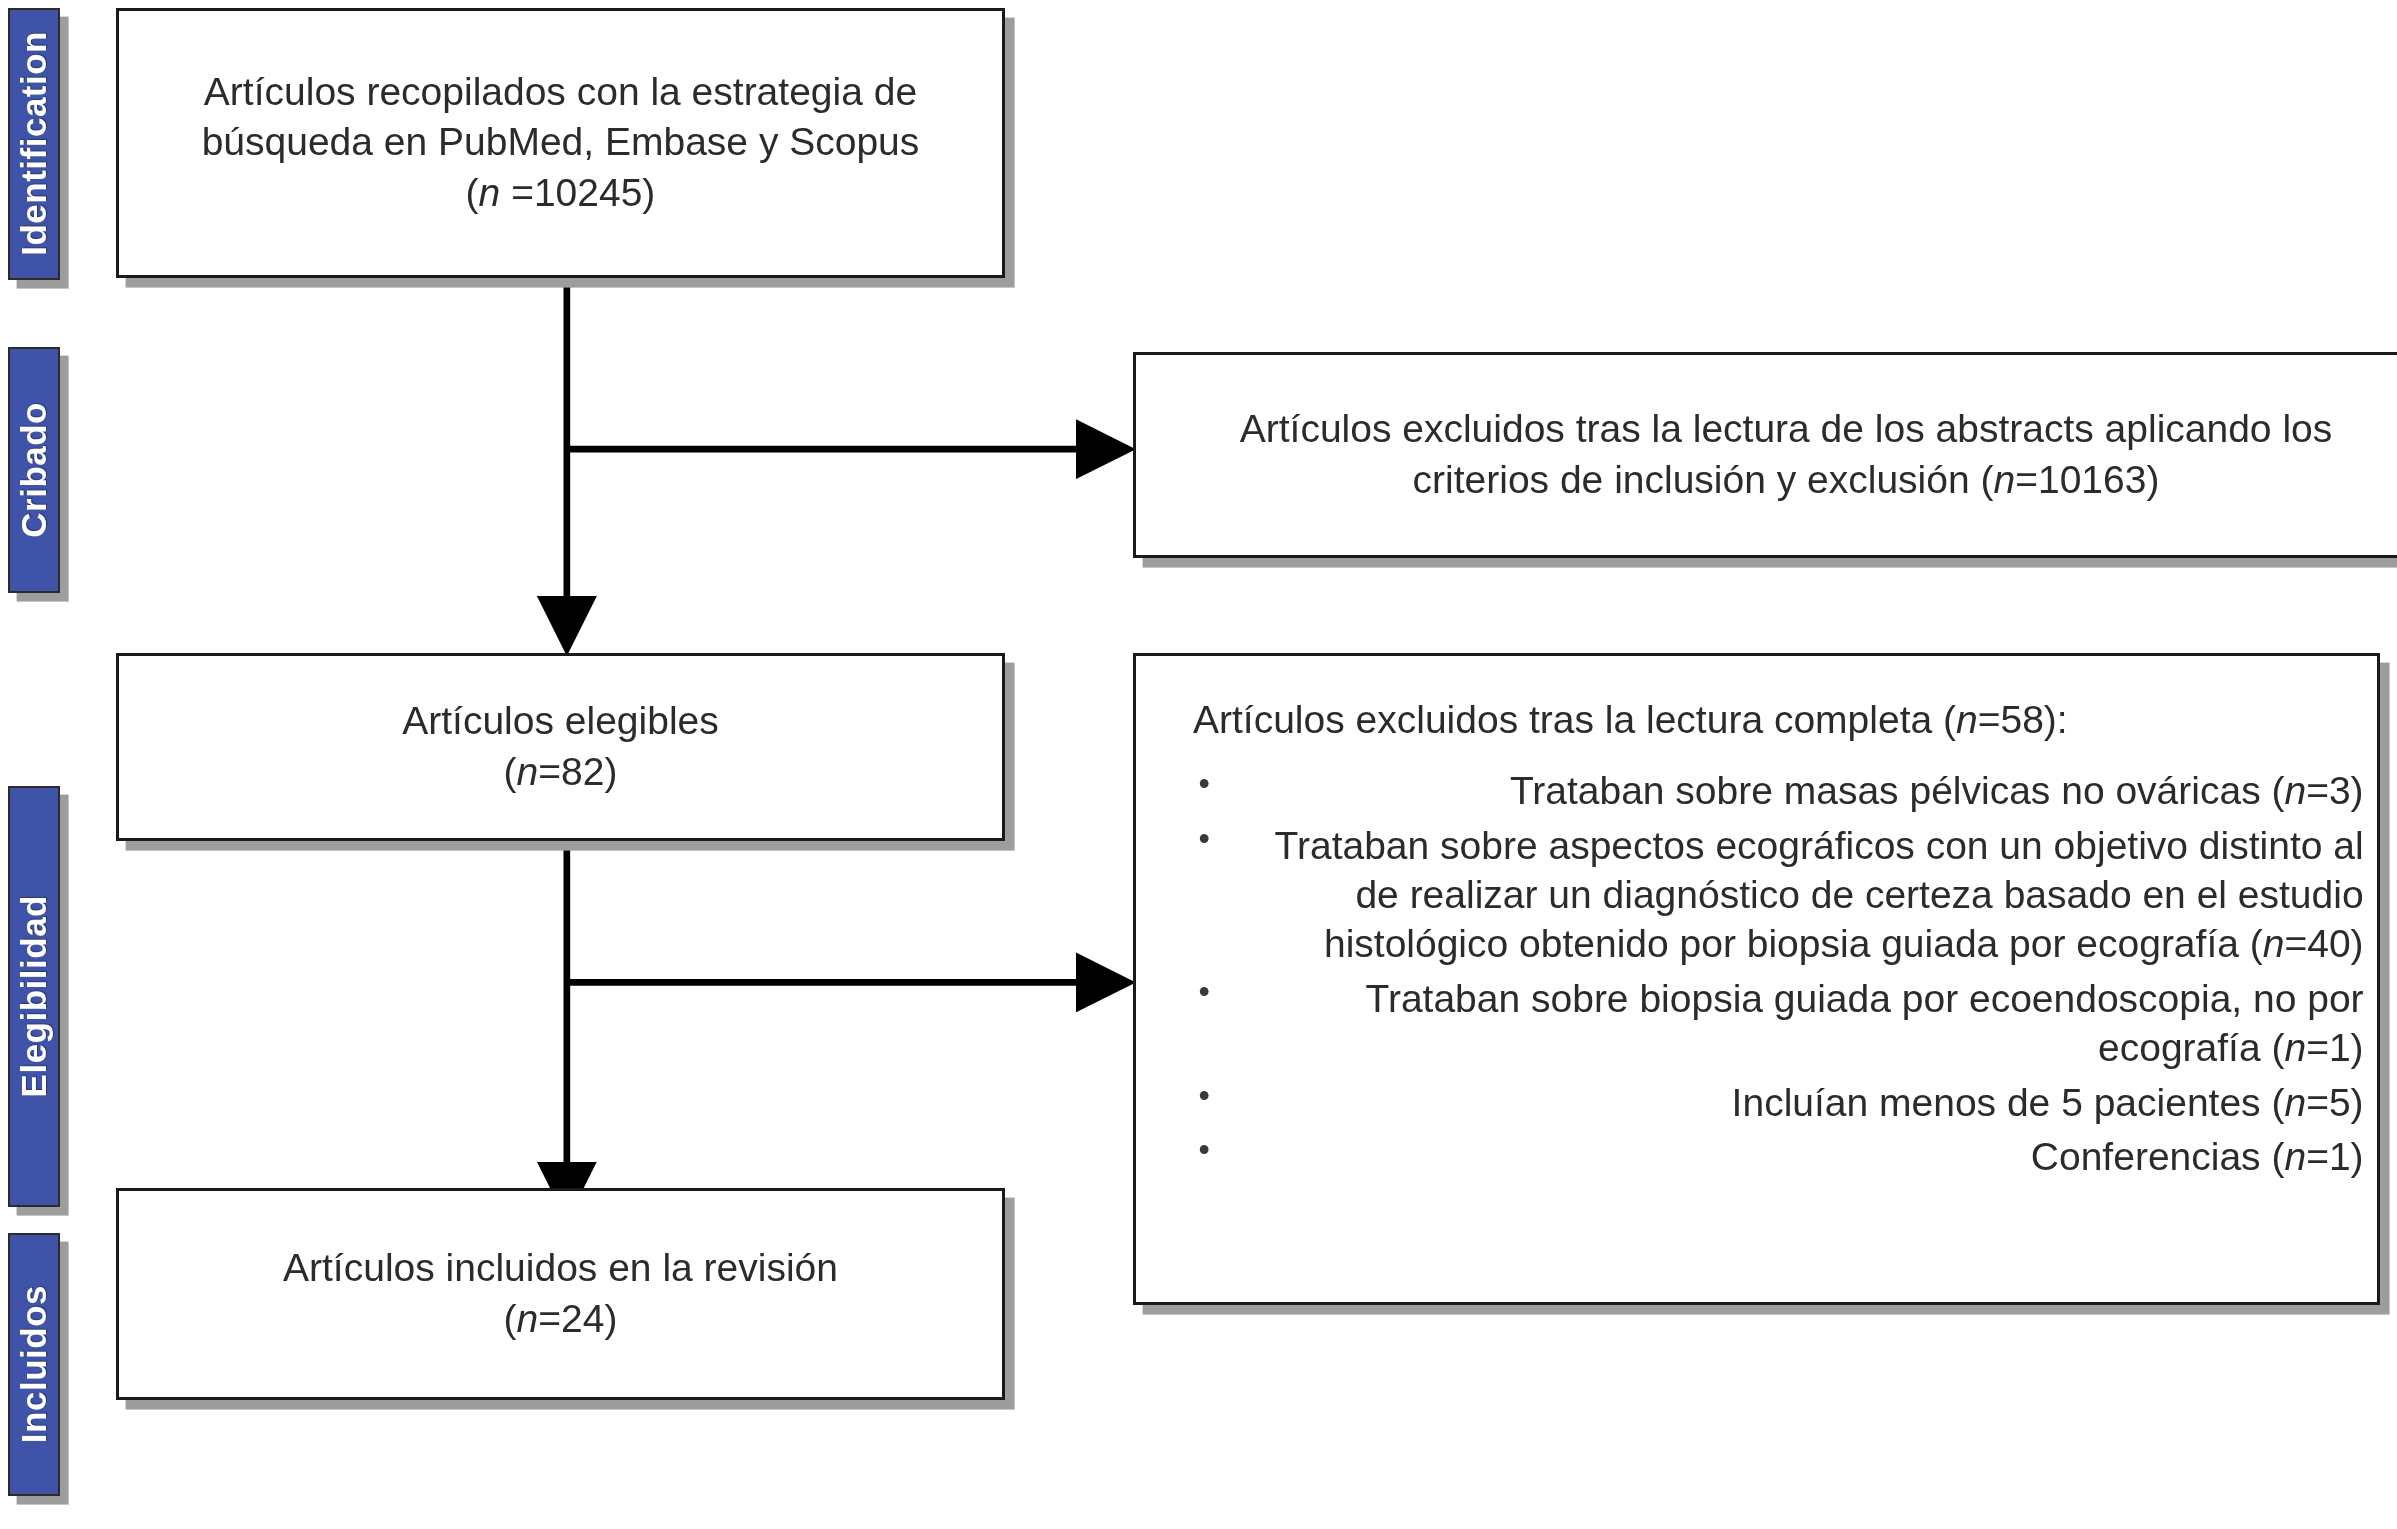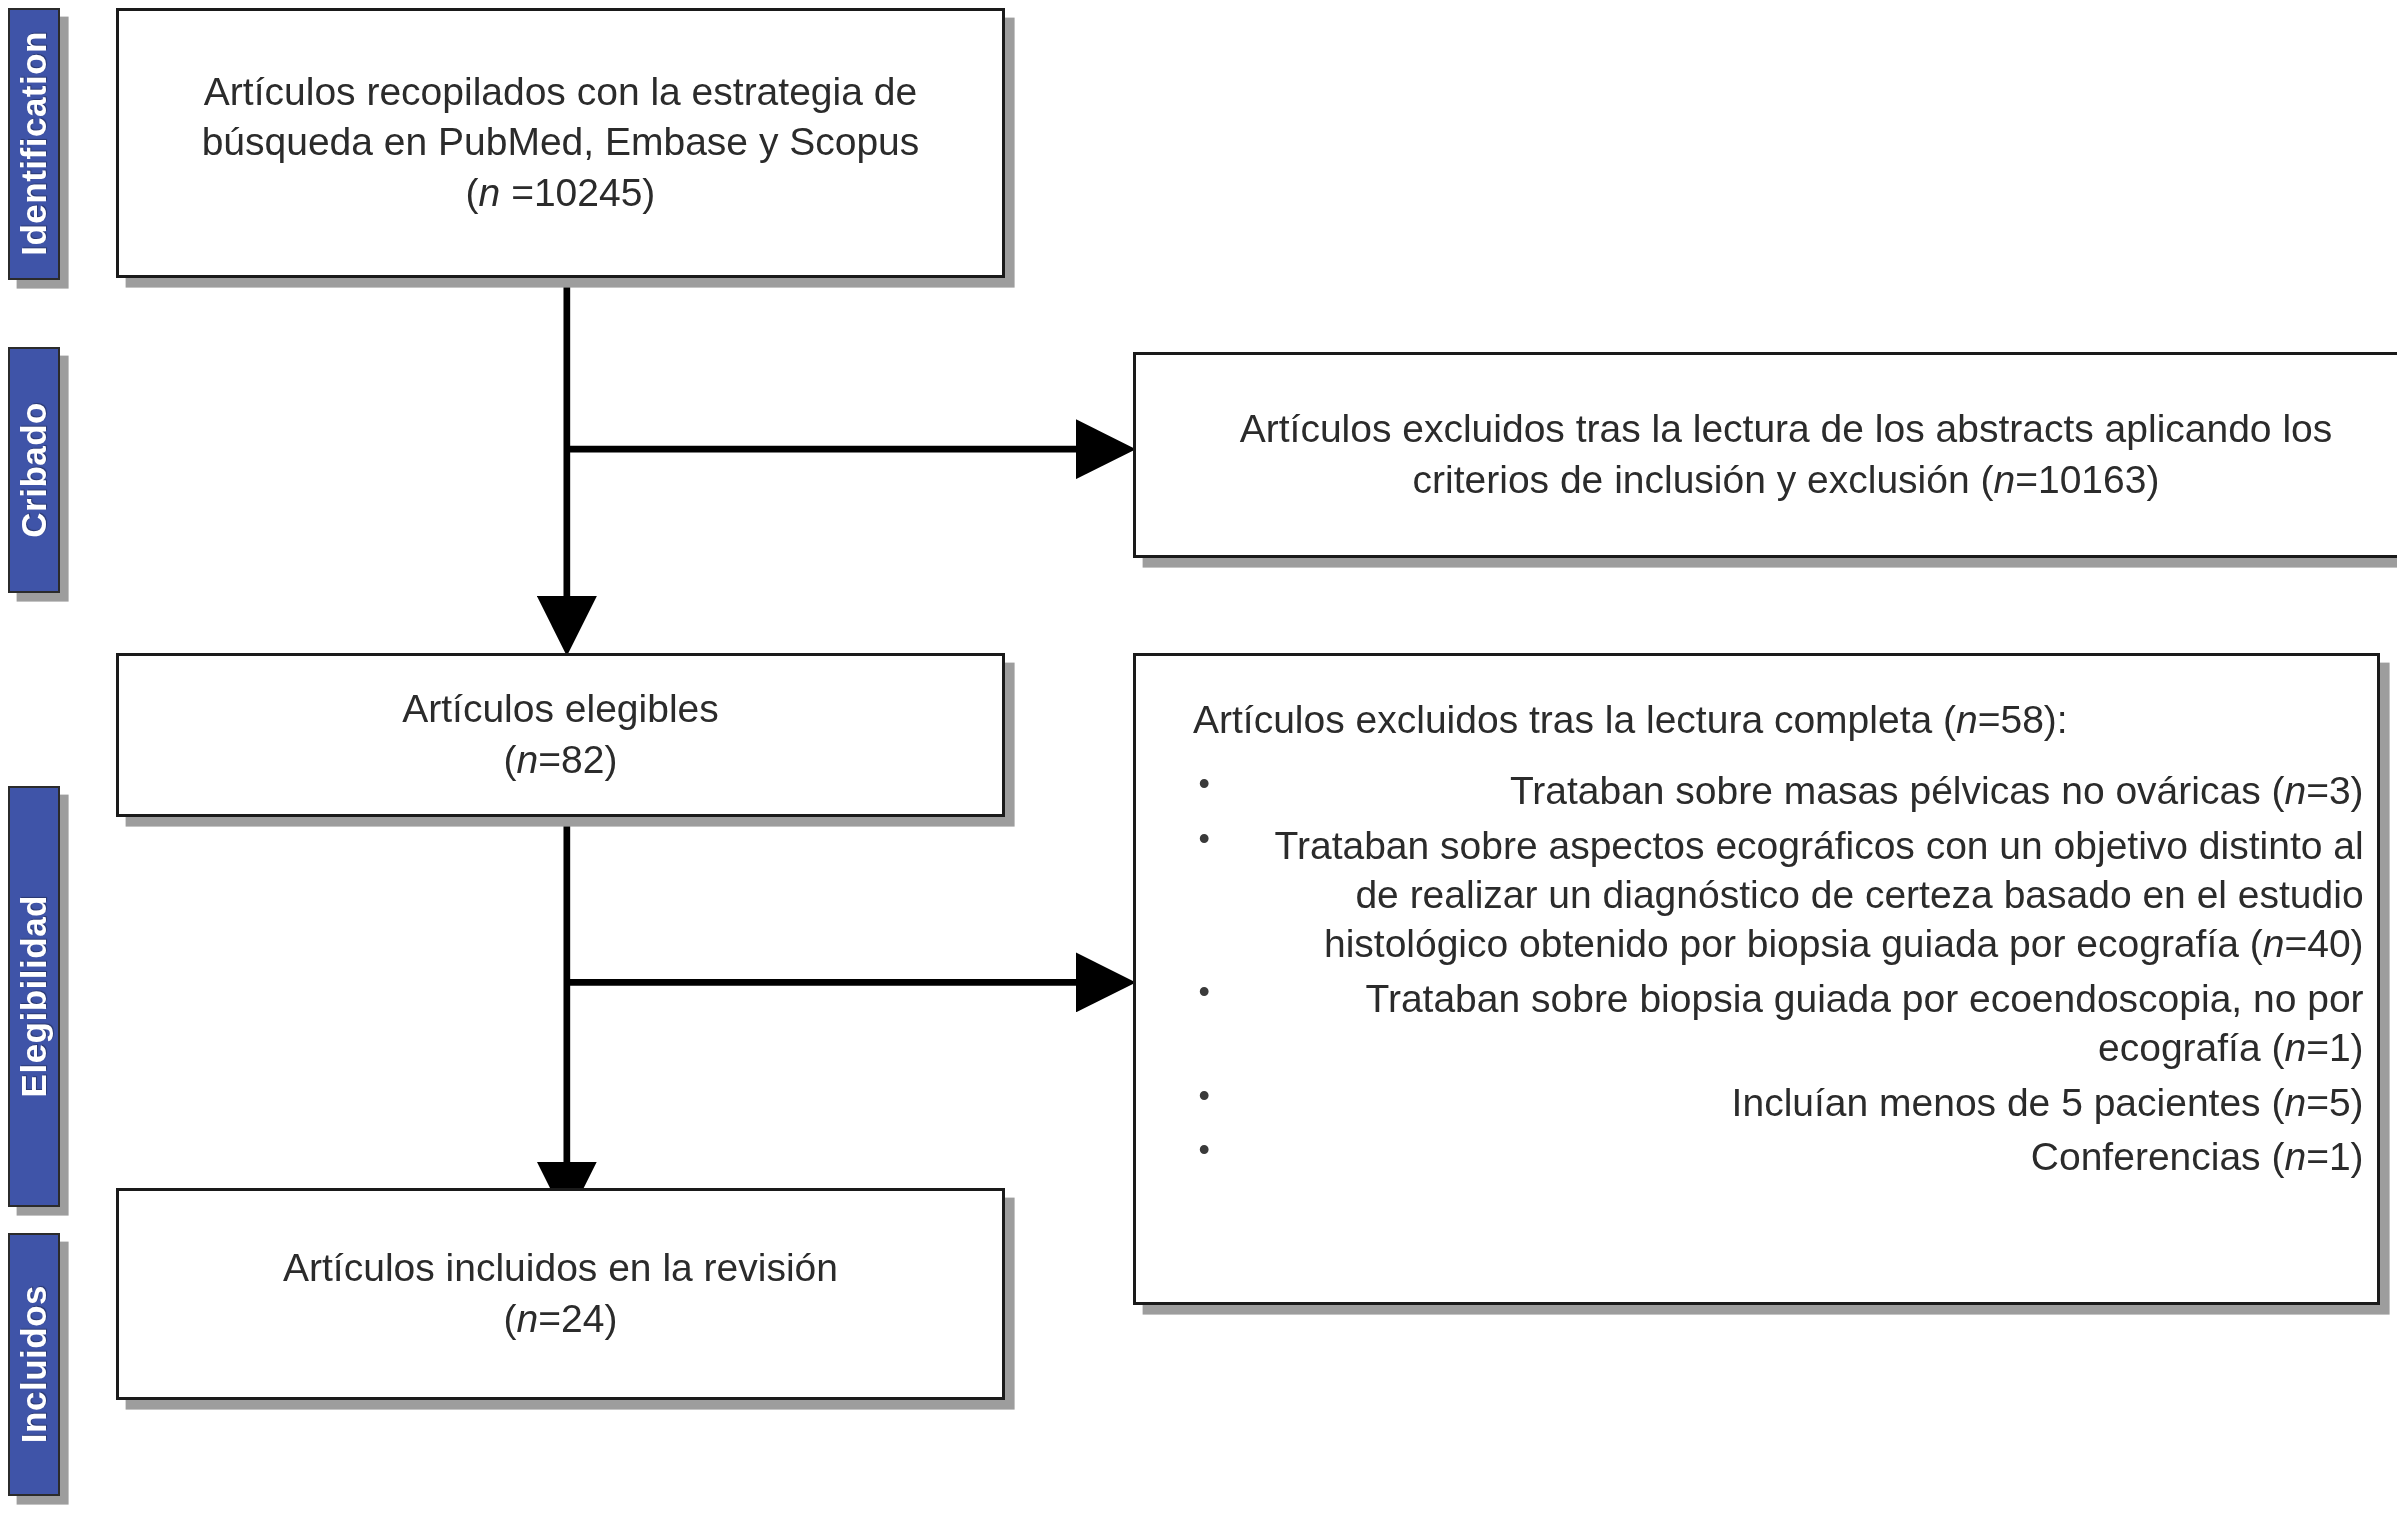--- a/index.html
+++ b/index.html
@@ -161,21 +161,21 @@
 
   <div class="node-box" style="left:1133px; top:352px; width:1306px; height:206px;">
     <div class="node-inner node-center">
       <div class="box-text">
         <span>Artículos excluidos tras la lectura de los abstracts aplicando los</span><br>
         <span><span>criterios de inclusión y exclusión (</span><em class="n">n</em><span>=10163)</span></span>
       </div>
     </div>
   </div>
 
-  <div class="node-box" style="left:116px; top:653px; width:889px; height:164px;">
+  <div class="node-box" style="left:116px; top:653px; width:889px; height:188px;">
     <div class="node-inner node-center">
       <div class="box-text">
         <span>Artículos elegibles</span><br>
         <span><span>(</span><em class="n">n</em><span>=82)</span></span>
       </div>
     </div>
   </div>
 
   <div class="node-box" style="left:1133px; top:653px; width:1247px; height:652px;">
     <div class="node-inner" style="top:40px;margin-left:36px;">

